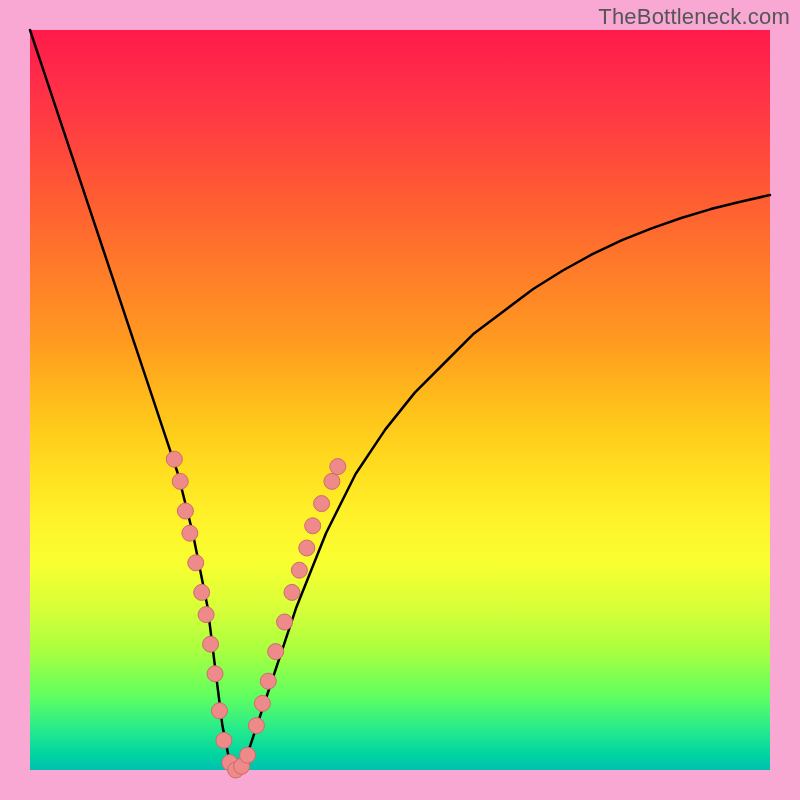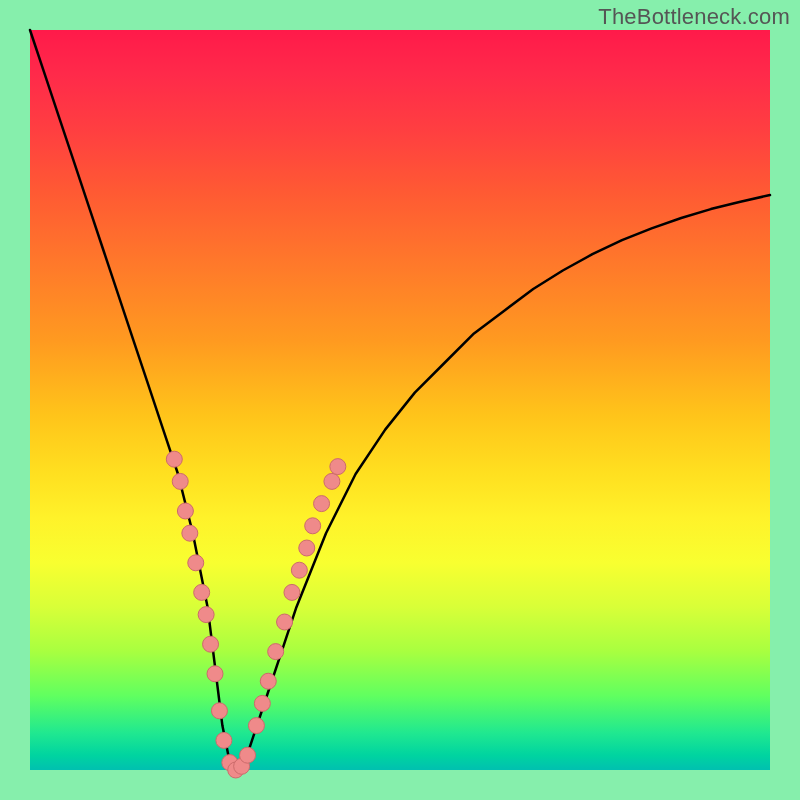--- a/index.html
+++ b/index.html
@@ -8,21 +8,21 @@
     width: 800px;
     height: 800px;
     overflow: hidden;
     background: #000;
     font-family: Arial, Helvetica, sans-serif;
   }
   .frame {
     position: relative;
     width: 800px;
     height: 800px;
-    background: #86efac;
+    background: #f9a8d4;
   }
   .watermark {
     position: absolute;
     top: 4px;
     right: 10px;
     color: #555;
     font-size: 22px;
     font-weight: 500;
     letter-spacing: 0.2px;
     z-index: 10;

